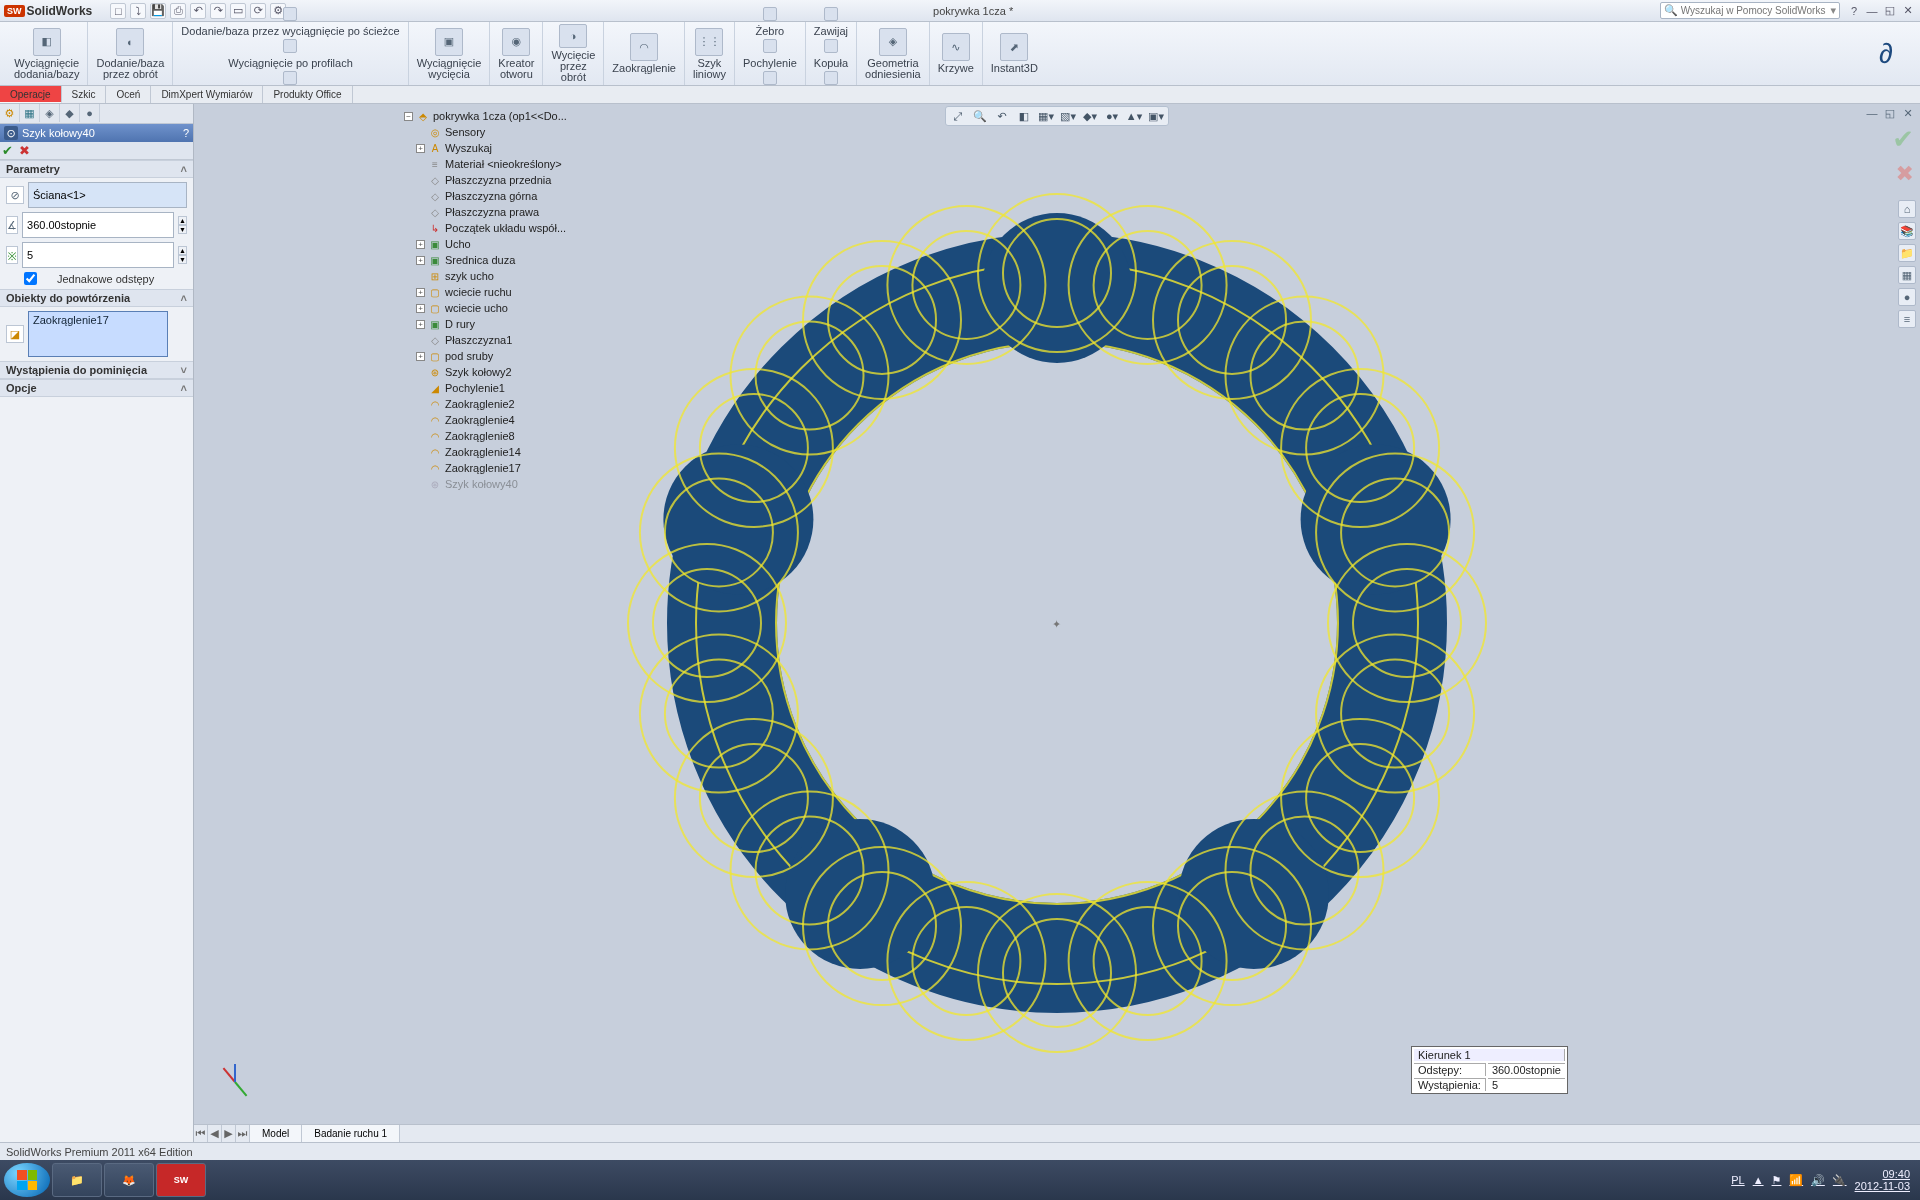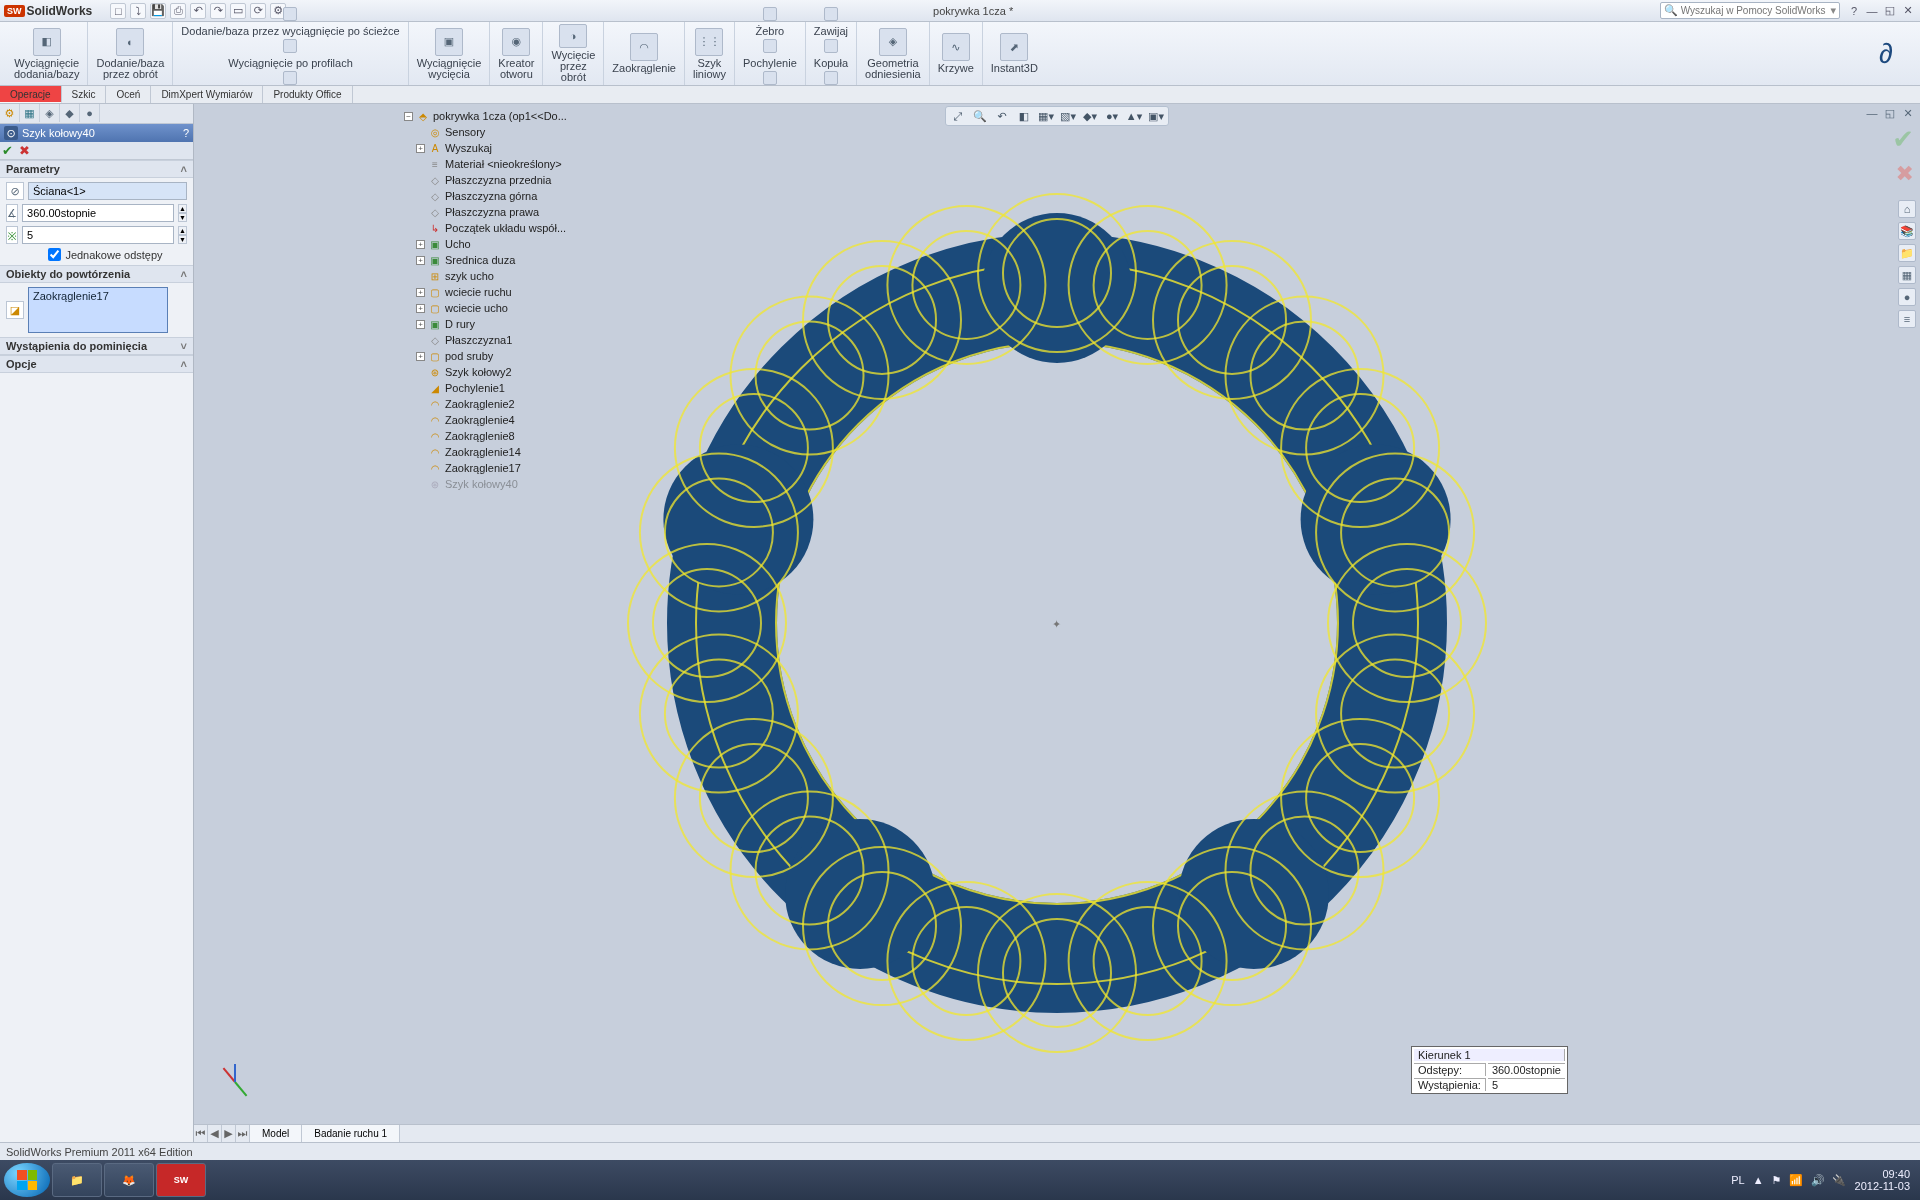--- a/index.html
+++ b/index.html
@@ -45,25 +45,25 @@
 .pp-header .hicon { width: 14px; height: 14px; background: #3a5a8a; border-radius: 2px; margin-right: 4px; display:flex;align-items:center;justify-content:center; }
 .pp-header .qm { margin-left: auto; }
 .pp-acc { height: 18px; background: #dfe5ef; display: flex; align-items: center; padding: 0 2px; gap: 6px; border-bottom: 1px solid #c0c8d4; }
 .pp-acc .check { color: #2a8a2a; font-size: 13px; }
 .pp-acc .cross { color: #c33; font-size: 13px; }
 .sect-head { background: #dfe5ef; border-top: 1px solid #c8d0dc; border-bottom: 1px solid #c8d0dc; padding: 2px 6px; font-size: 11px; color: #333; font-weight: bold; display: flex; align-items: center; }
 .sect-head .chev { margin-left: auto; color: #777; }
 .sect-body { padding: 4px 6px; display: flex; flex-direction: column; gap: 4px; }
 .param-row { display: flex; align-items: center; gap: 4px; }
 .param-row .picon { width: 18px; height: 18px; background: #fff; border: 1px solid #bcc6d4; display:flex;align-items:center;justify-content:center; color:#567; }
-.param-row input[type=text] { flex: 1; height: 18px; border: 1px solid #a8b4c4; background: #fff; padding: 0 4px; font-size: 11px; }
+.param-row input[type=text] { flex: 1; height: 26px; border: 1px solid #a8b4c4; background: #fff; padding: 0 4px; font-size: 11px; }
 .param-row.sel input[type=text]{ background:#d6e4f7; }
 .spin { width: 12px; display: flex; flex-direction: column; }
 .spin span { height: 9px; background: #eef1f6; border: 1px solid #bcc6d4; font-size: 7px; line-height: 7px; text-align: center; }
-.chk-row { display: flex; align-items: center; gap: 4px; padding-left: 18px; font-size: 11px; color: #333; justify-content: center; }
+.chk-row { display: flex; align-items: center; gap: 20px; padding-left: 18px; font-size: 11px; color: #333; }
 .feat-field { width: 140px; height: 46px; background: #c7dcff; border: 1px solid #5a7fb5; padding: 2px 4px; font-size: 11px; color: #123; }
 .radio-row { display: flex; align-items: center; gap: 4px; padding-left: 6px; font-size: 11px; }
 
 
 .dragtab { position:absolute; left:194px; top: 50%; width:9px; height:44px; background:#d3d9e3; border:1px solid #a8b4c4; border-left:none; border-radius:0 4px 4px 0; }
 
 
 .treepane { position: absolute; left: 204px; top: 0; width: 180px; background: transparent; padding: 4px 2px; font-size: 11px; color: #222; }
 .treepane .node { display: flex; align-items: center; gap: 3px; height: 16px; padding-left: 4px; }
 .treepane .node .exp { width: 9px; height: 9px; border: 1px solid #888; background: #fff; font-size: 8px; line-height: 7px; text-align: center; color: #555; }
@@ -112,21 +112,21 @@
 
 
 .taskbar { height: 40px; background: linear-gradient(#3d4b63, #2a374c); display:flex; align-items:center; padding:0 4px; position:relative; }
 .taskbar .start { width:46px; height:34px; border-radius:50%; background: radial-gradient(circle at 30% 30%, #79d4ff, #0061b0); display:flex; align-items:center; justify-content:center; }
 .taskbar .start .winflag { width:20px; height:20px; display:grid; grid-template: 1fr 1fr / 1fr 1fr; gap:1px; }
 .taskbar .start .winflag span:nth-child(1){background:#f25022;} .taskbar .start .winflag span:nth-child(2){background:#7fba00;}
 .taskbar .start .winflag span:nth-child(3){background:#00a4ef;} .taskbar .start .winflag span:nth-child(4){background:#ffb900;}
 .taskbar .tbtn { width:50px; height:34px; margin-left:2px; background: linear-gradient(#4a5a73,#34445c); border:1px solid #5a6a82; border-radius:3px; display:flex; align-items:center; justify-content:center; color:#fff; }
 .taskbar .tbtn.ff { color:#ff9a3c; }
 .taskbar .tbtn.sw { background:#c62828; }
-.taskbar .tray { margin-left:auto; display:flex; align-items:center; gap:8px; color:#eef; font-size:10px; }
+.taskbar .tray { margin-left:auto; display:flex; align-items:center; gap:8px; color:#eef; font-size:10px;text-decoration:underline; }
 .taskbar .tray .clock { text-align:right; line-height:12px; padding-right:6px; }
 </style>
 </head>
 <body>
 
 <div class="titlebar">
   <span class="sw-logo">SW</span>
   <span class="app-name">SolidWorks</span>
   <div class="qat">
     <span class="q">□</span>

